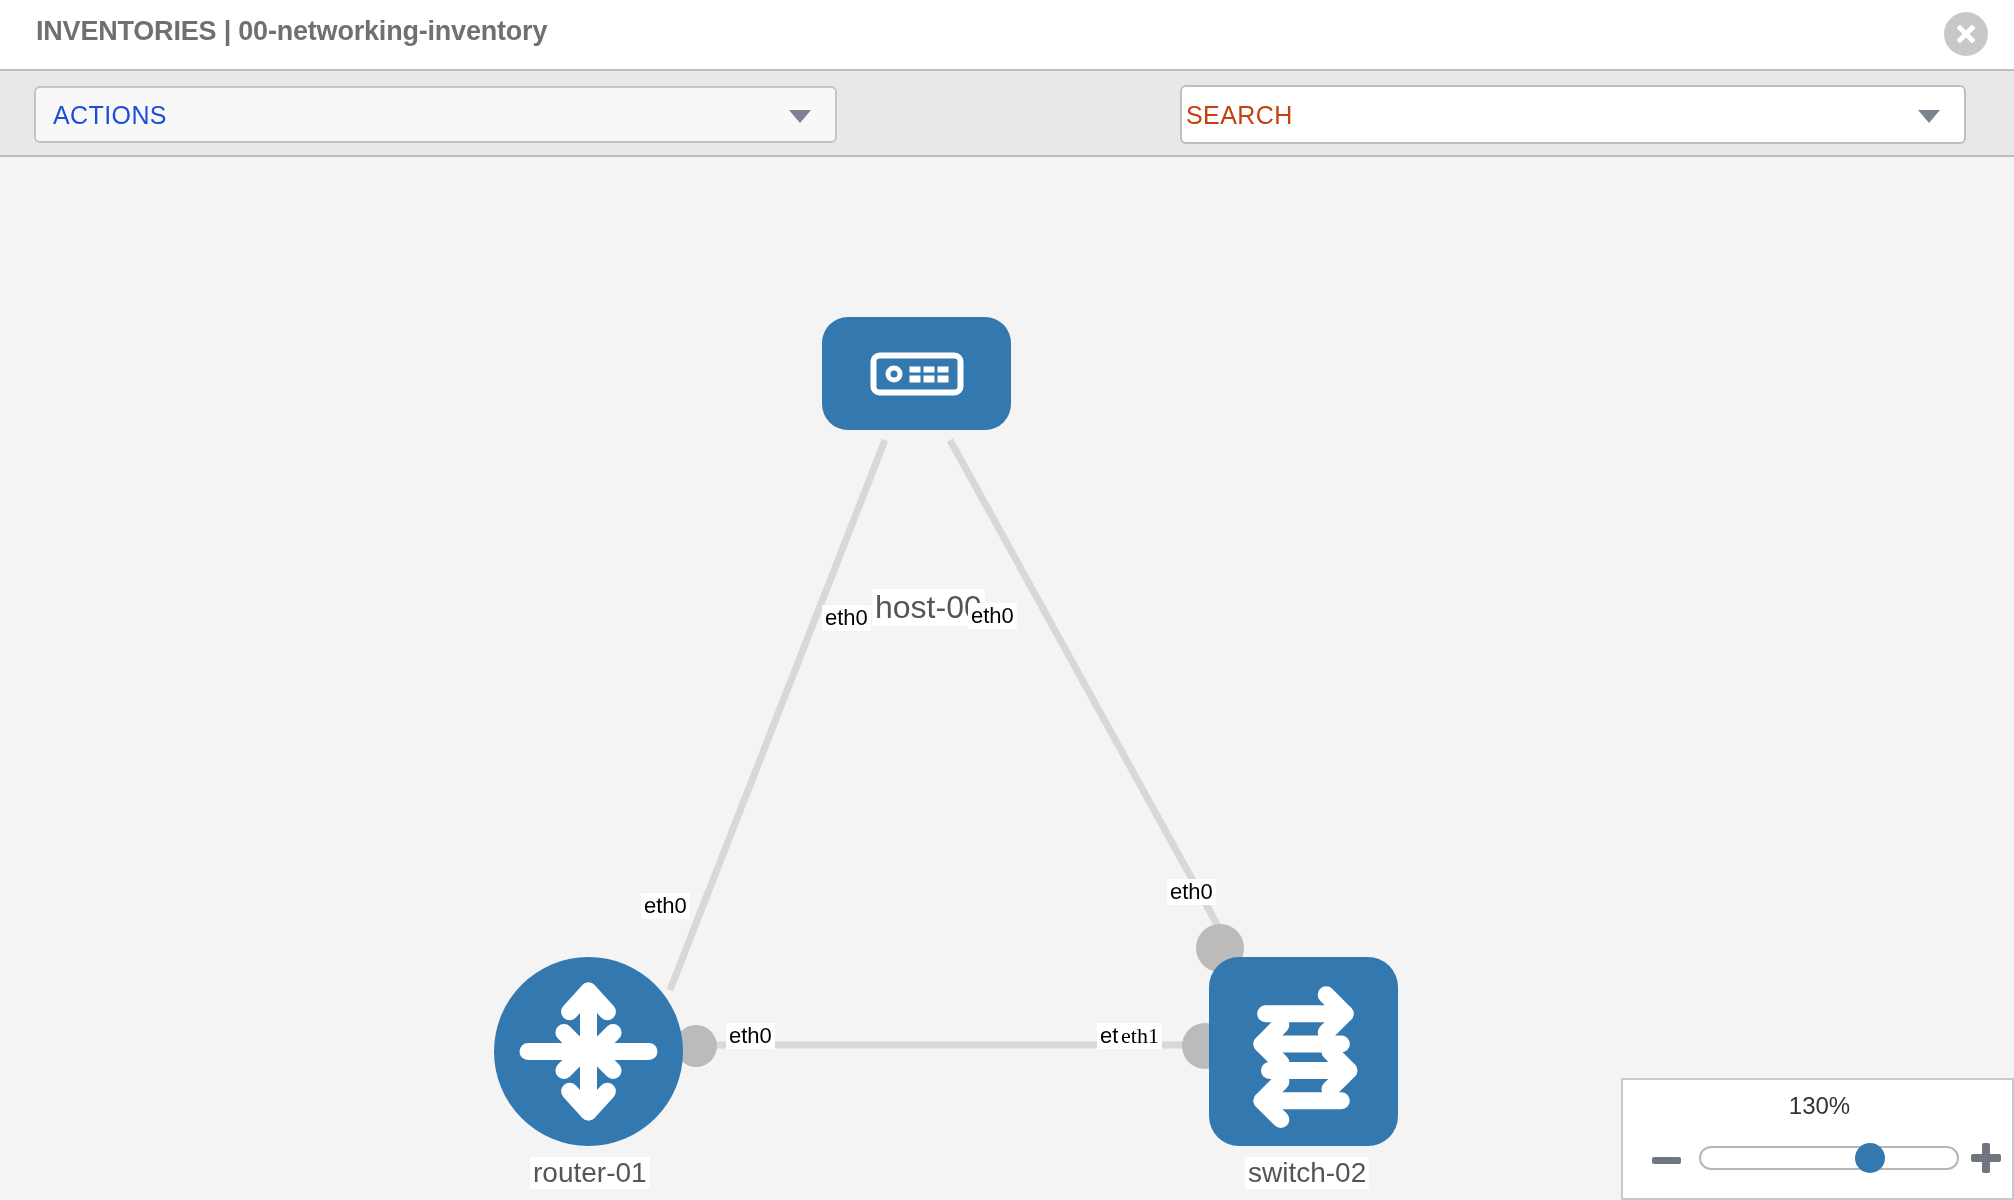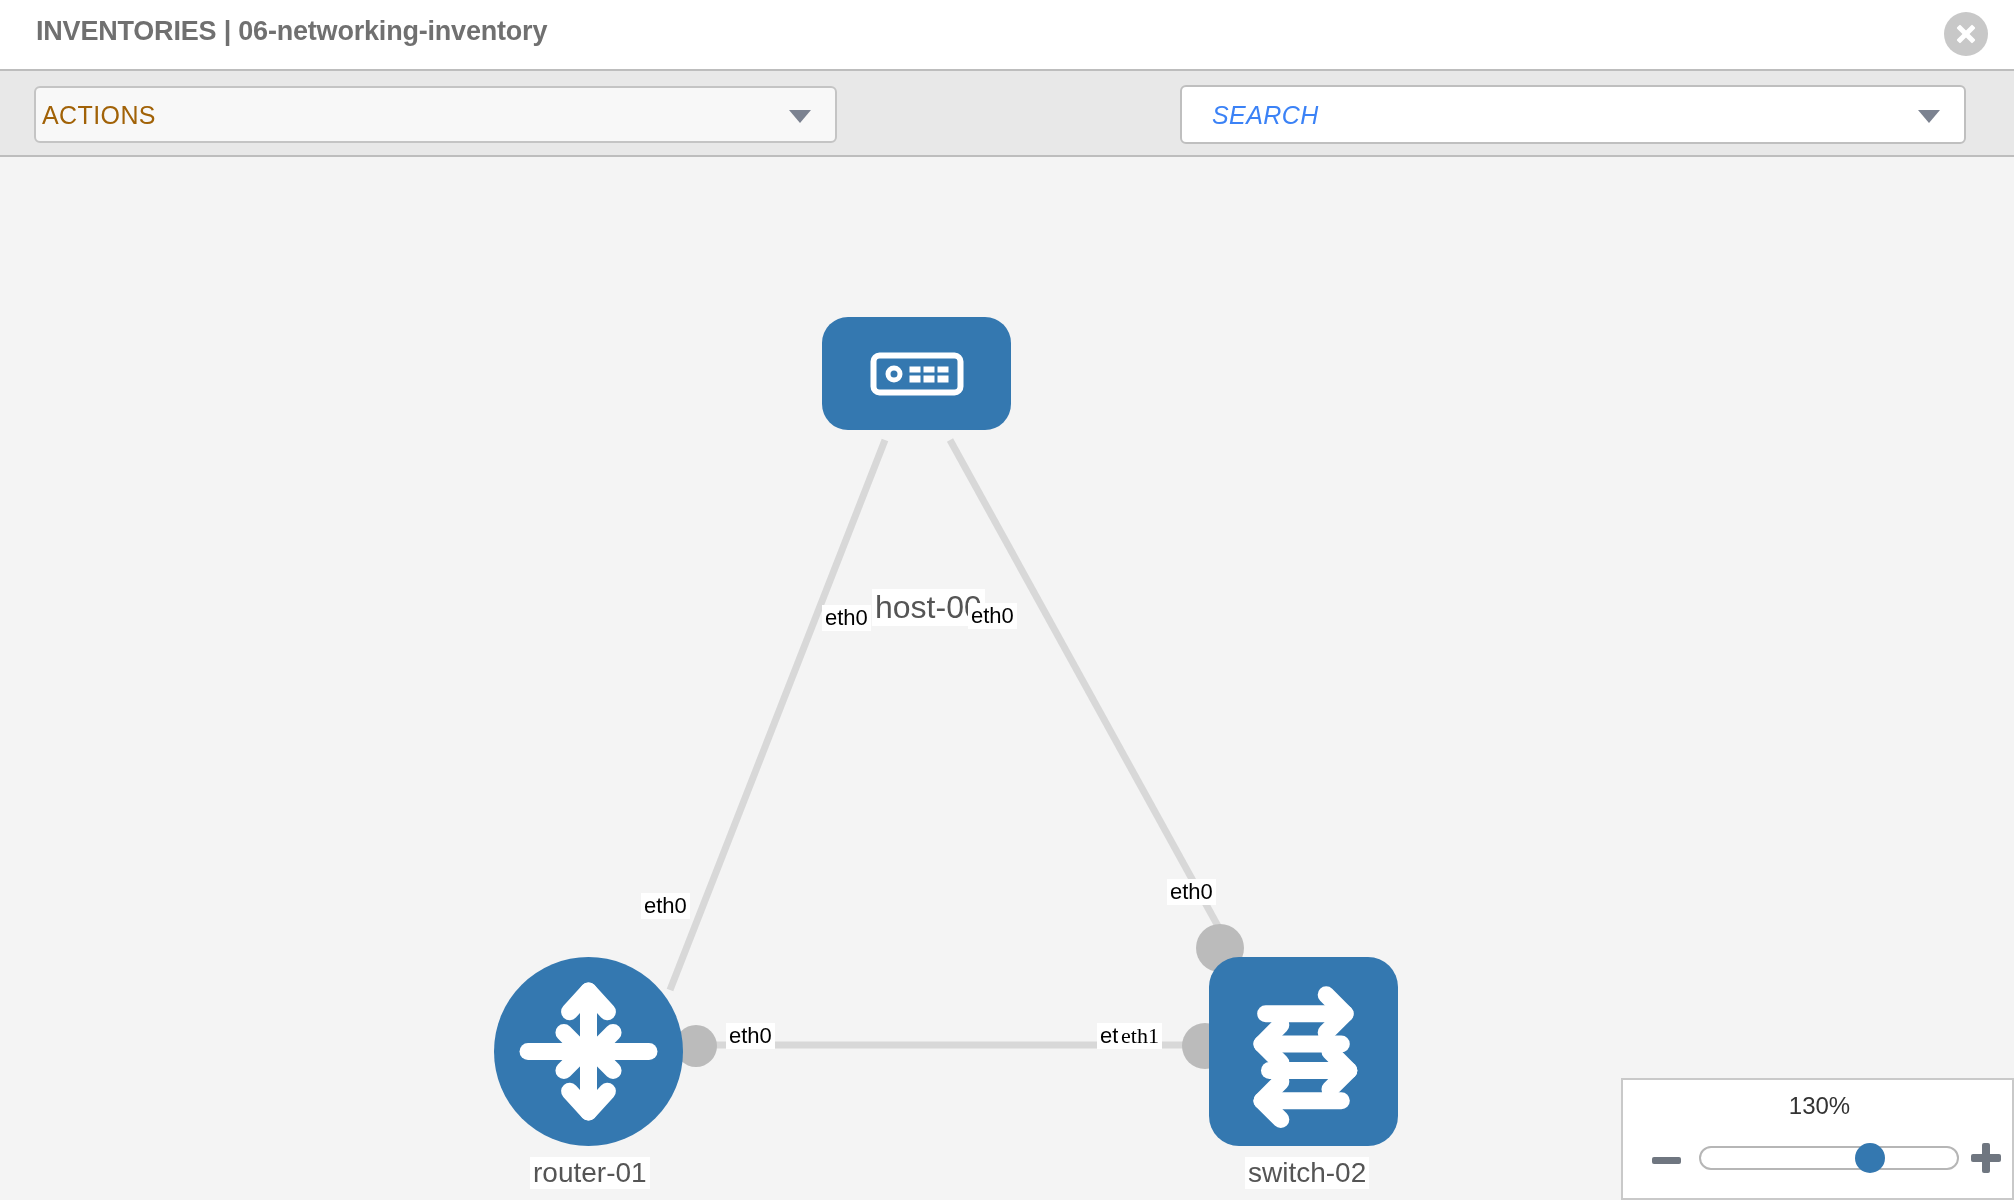--- a/index.html
+++ b/index.html
@@ -51,22 +51,22 @@
     border-bottom: 2px solid #bdbdbd;
   }
   .actions-select {
     position: absolute; left: 34px; top: 15px;
     width: 803px; height: 57px;
     background: #f8f8f8;
     border: 2px solid #c4c4c4;
     border-radius: 6px;
   }
   .actions-select .label {
-    position: absolute; left: 6px; top: 13px;
-    font-size: 25px; color: #a16207;
+    position: absolute; left: 17px; top: 13px;
+    font-size: 25px; color: #1d4ed8;
     letter-spacing: 0.4px;
   }
   .caret {
     position: absolute;
     width: 0; height: 0;
     border-left: 11px solid transparent;
     border-right: 11px solid transparent;
     border-top: 13px solid #7b8290;
   }
   .actions-select .caret { right: 24px; top: 22px; }
@@ -79,24 +79,23 @@
   .key-icon    { left: 1113px; top: 90px; }
 
   .search-field {
     position: absolute; left: 1180px; top: 14px;
     width: 786px; height: 59px;
     background: #ffffff;
     border: 2px solid #bfbfbf;
     border-radius: 6px;
   }
   .search-field .label {
-    position: absolute; left: 30px; top: 14px;
-    font-size: 25px; color: #3b82f6;
+    position: absolute; left: 4px; top: 14px;
+    font-size: 25px; color: #c2410c;
     letter-spacing: 0.4px;
-    font-style: italic;
   }
   .search-field .caret { right: 24px; top: 23px; }
 
   
   .canvas {
     position: absolute; left: 0; top: 157px;
     width: 2014px; height: 1043px;
     background: #f4f4f4;
     overflow: hidden;
   }
@@ -224,21 +223,21 @@
     background: #3478b0;
     border-radius: 50%;
     transform: translate(-50%,-50%);
     cursor: pointer;
   }
 </style>
 </head>
 <body>
 
 <div class="header">
-  <div class="page-title">INVENTORIES | 06-networking-inventory</div>
+  <div class="page-title">INVENTORIES | 00-networking-inventory</div>
   <div class="close-btn">
     <span class="x-bar a"></span>
     <span class="x-bar b"></span>
   </div>
 </div>
 
 <div class="toolbar">
 
   <div class="actions-select">
     <span class="label">ACTIONS</span>

